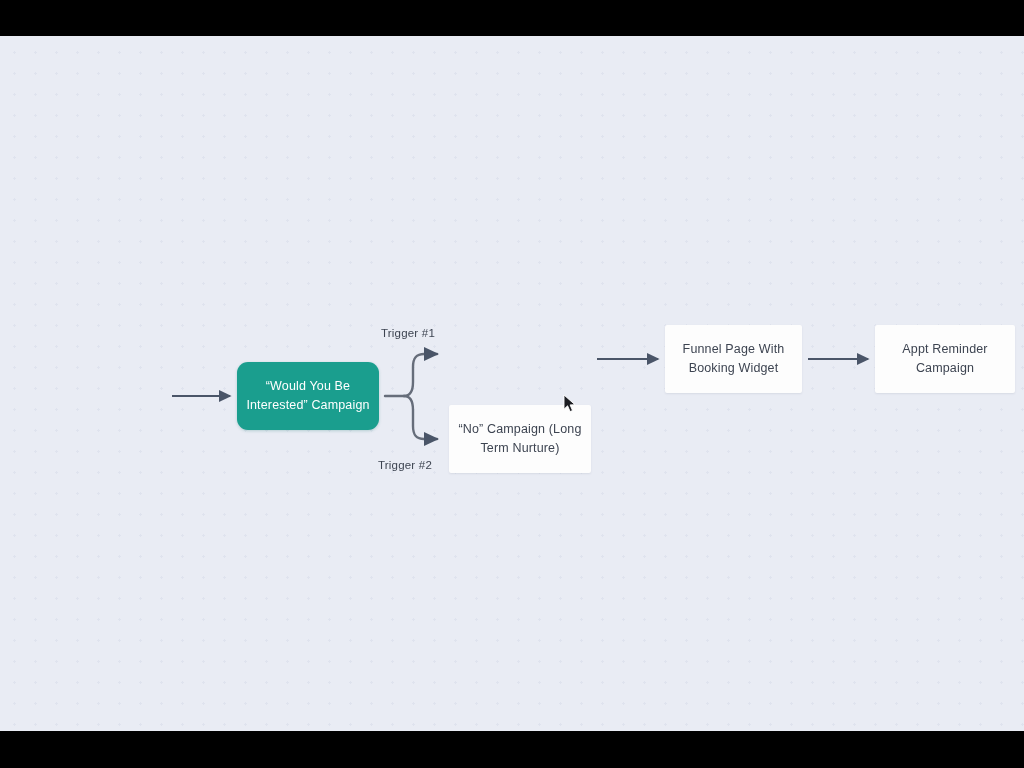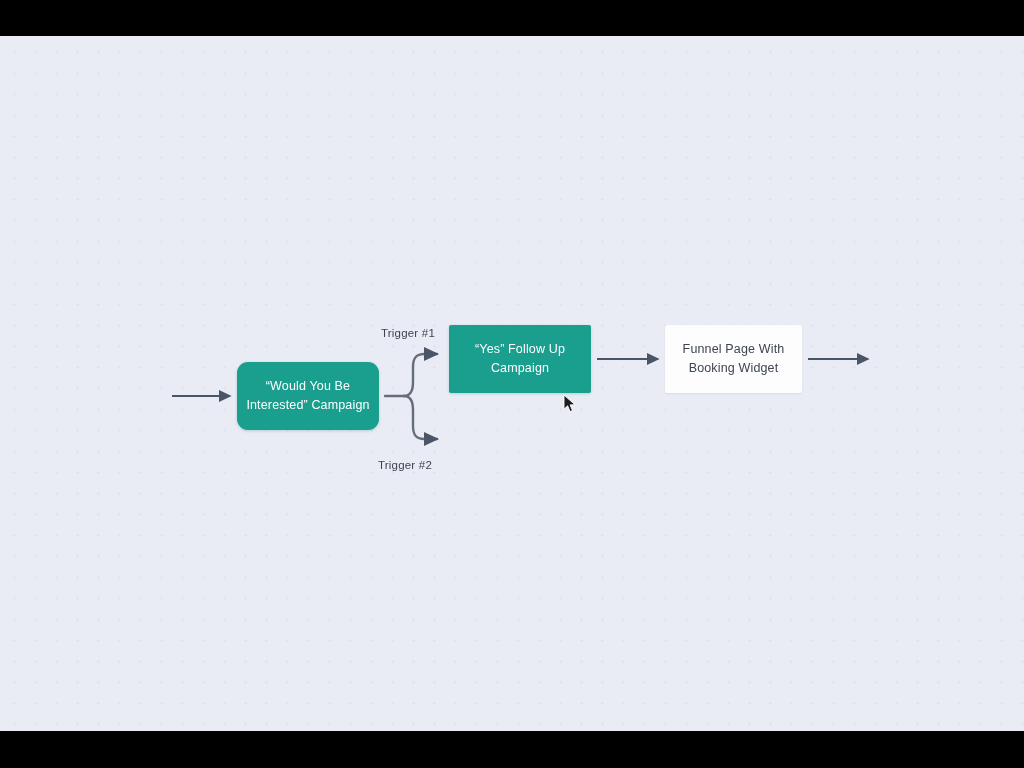--- a/index.html
+++ b/index.html
@@ -122,29 +122,32 @@
       <line x1="597" y1="323" x2="658" y2="323" stroke="#4a5568" stroke-width="2" marker-end="url(#arrowhead)"></line>
 
       <line x1="808" y1="323" x2="868" y2="323" stroke="#4a5568" stroke-width="2" marker-end="url(#arrowhead)"></line>
     </svg>
 
 
     <div class="node accent" style="left:237px; top:326px; width:142px; height:68px;border-radius:11px;">
       <span class="node-label">“Would You Be Interested” Campaign</span>
     </div>
 
-    <div class="node accent" style="left:449px; top:289px; width:142px; height:68px;">
-      <span class="node-label">“Yes” Follow Up Campaign</span>
+
+    <div class="node plain" style="left:449px; top:369px; width:142px; height:68px;">
+      <span class="node-label">“No” Campaign (Long Term Nurture)</span>
     </div>
-
 
     <div class="node plain" style="left:665px; top:289px; width:137px; height:68px;">
       <span class="node-label">Funnel Page With Booking Widget</span>
     </div>
 
+    <div class="node plain" style="left:875px; top:289px; width:140px; height:68px;">
+      <span class="node-label">Appt Reminder Campaign</span>
+    </div>
 
     <div class="edge-label" style="left:381px; top:291px;">Trigger #1</div>
 
     <div class="edge-label" style="left:378px; top:423px;">Trigger #2</div>
 
     <div class="cursor" style="left:563px; top:358px;">
       <svg width="14" height="20" viewBox="0 0 14 20">
         <path d="M1,1 L1,15.2 L4.6,11.8 L7.1,17.6 L9.5,16.5 L7.1,10.9 L12,10.7 Z" fill="#1b1d22" stroke="#ffffff" stroke-width="0.9"></path>
       </svg>
     </div>

